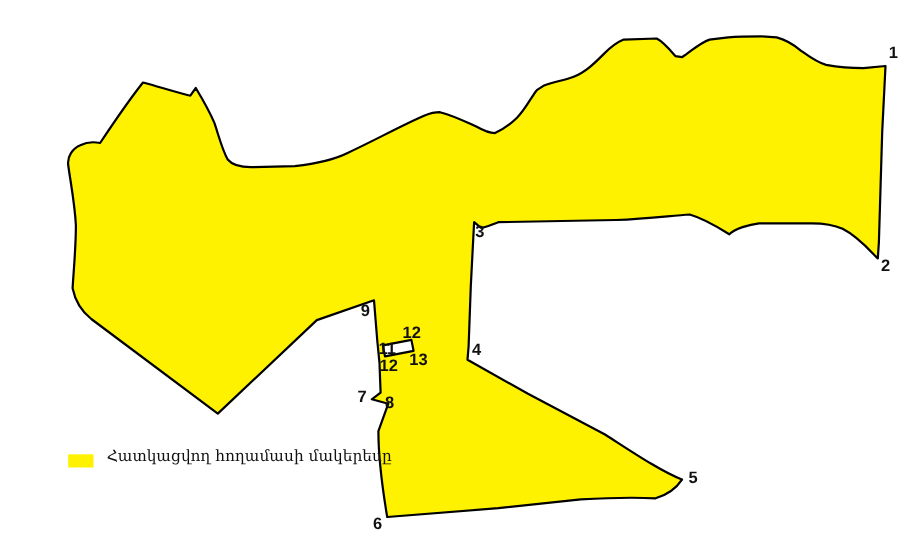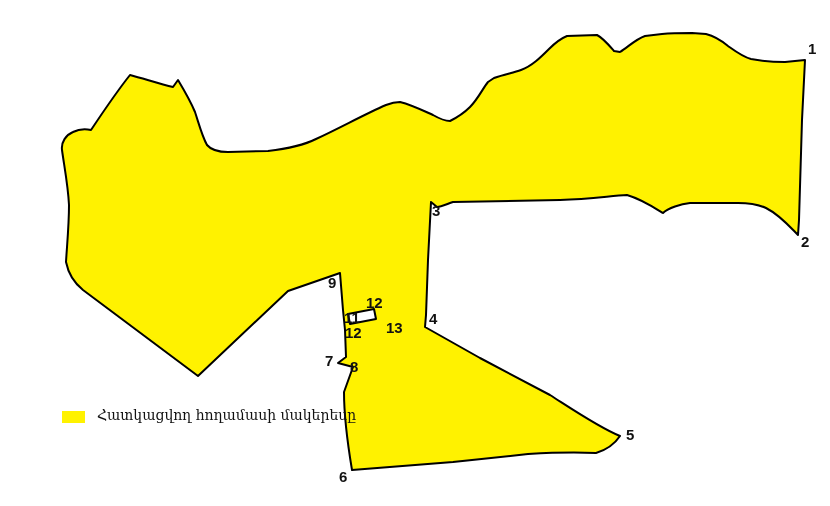--- a/index.html
+++ b/index.html
@@ -27,21 +27,21 @@
     font-size: 15px;
     line-height: 1;
     color: #111111;
     white-space: nowrap;
   }
   #legend {
     position: absolute;
     left: 62px;
     top: 405px;
     display: flex;
-    align-items: flex-start;
+    align-items: flex-end;
   }
   #legend-swatch {
     width: 23px;
     height: 12px;
     margin-top: 6px;
     background: #FFF200;
     flex: 0 0 auto;
   }
   #legend-text {
     margin-left: 12px;
@@ -136,21 +136,21 @@
       <span class="vertex-label" style="left: 432px; top: 203px;">3</span>
       <span class="vertex-label" style="left: 429px; top: 311px;">4</span>
       <span class="vertex-label" style="left: 626px; top: 427px;">5</span>
       <span class="vertex-label" style="left: 339px; top: 469px;">6</span>
       <span class="vertex-label" style="left: 325px; top: 353px;">7</span>
       <span class="vertex-label" style="left: 350px; top: 359px;">8</span>
       <span class="vertex-label" style="left: 328px; top: 275px;">9</span>
       <span class="vertex-label" style="left: 345px; top: 325px;">12</span>
       <span class="vertex-label" style="left: 344px; top: 310px;">11</span>
       <span class="vertex-label" style="left: 366px; top: 295px;">12</span>
-      <span class="vertex-label" style="left: 372px; top: 320px; margin-left: 14px;">13</span>
+      <span class="vertex-label" style="left: 372px; top: 320px;">13</span>
     </div>
 
   <div id="legend">
     <div id="legend-swatch" style="background: rgb(255, 242, 0);"></div>
     <div id="legend-text">
       <div>Հատկացվող հողամասի մակերեսը</div>
     </div>
   </div>
 
 </div>

